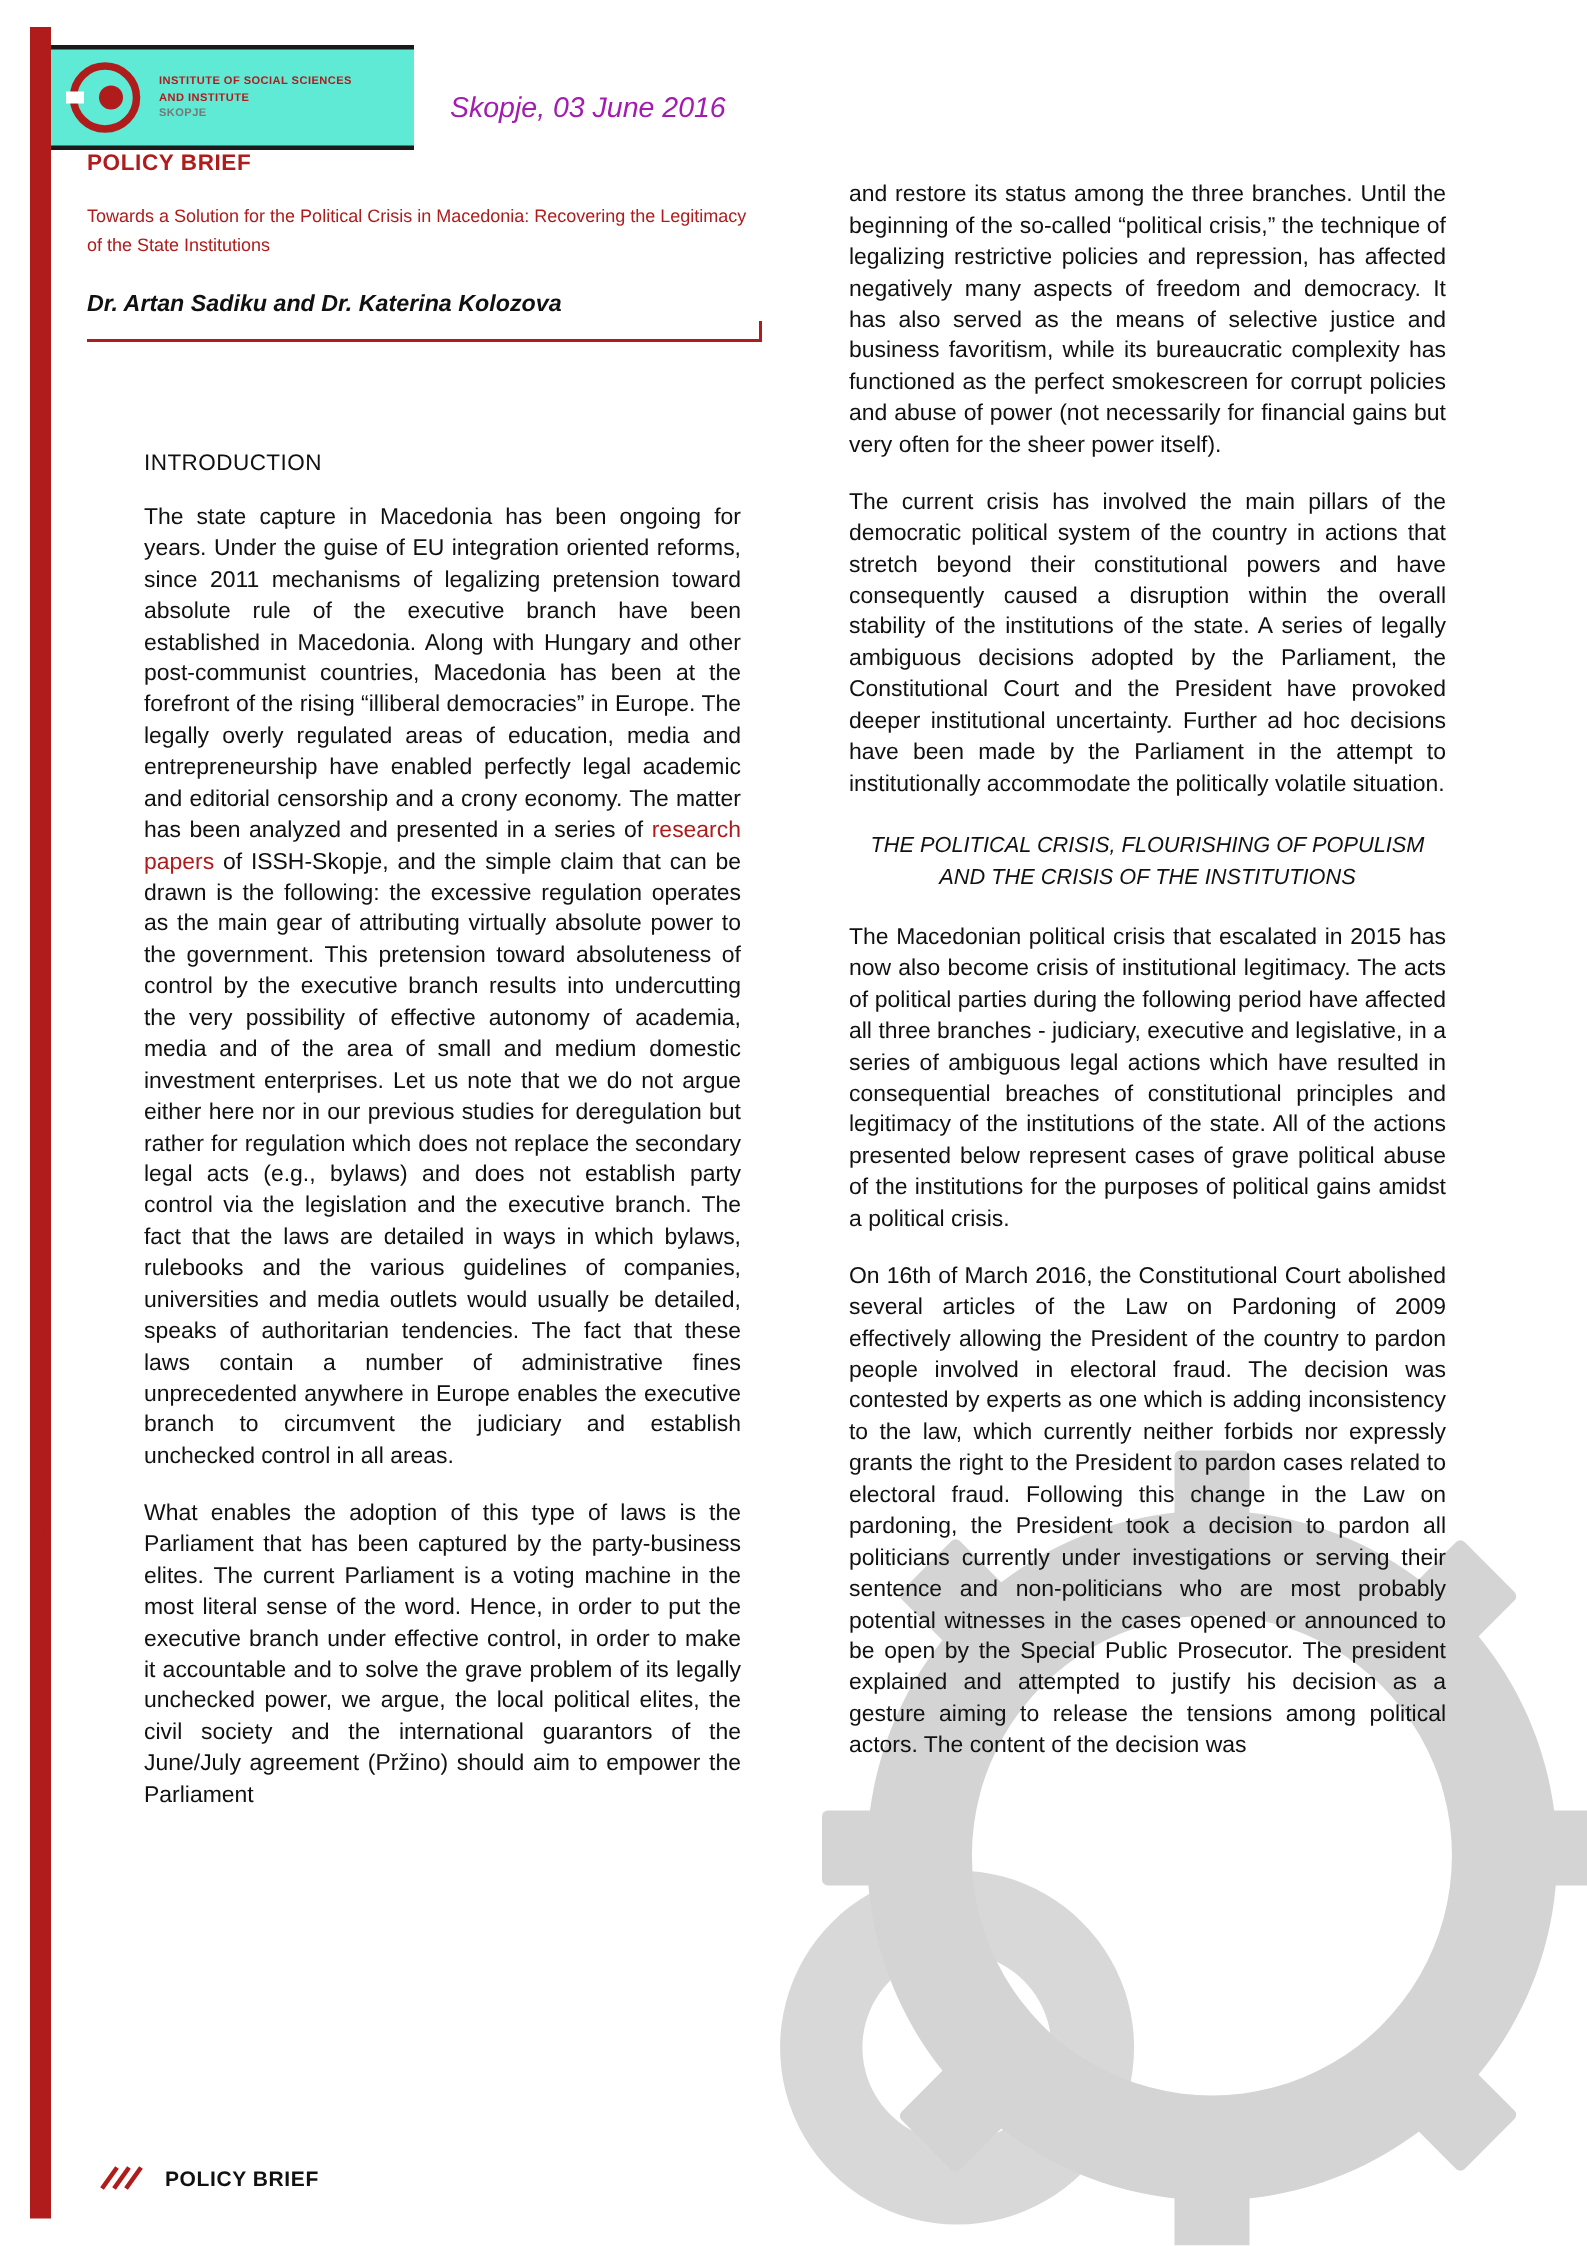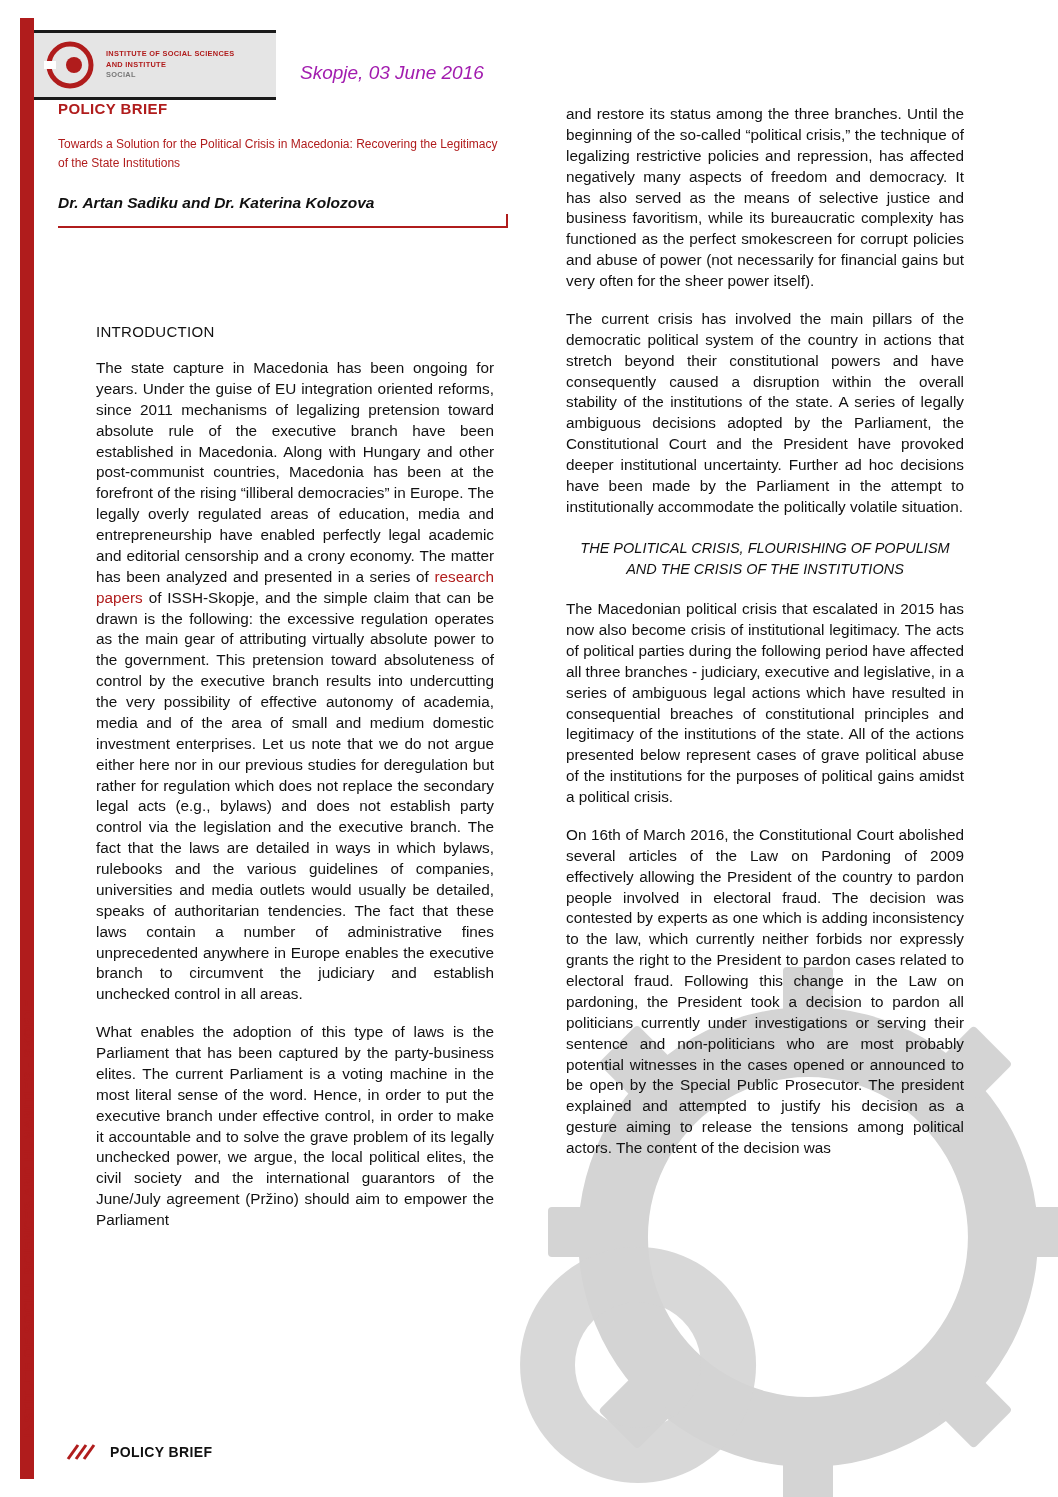--- a/index.html
+++ b/index.html
@@ -59,21 +59,21 @@
   
   .logo-box {
     position: absolute;
     left: 34px;
     top: 30px;
     width: 242px;
     height: 64px;
     border-top: 3px solid #1a1a1a;
     border-bottom: 3px solid #1a1a1a;
     z-index: 5;
-    background: #e5e5e5;
+    background: #5eead4;
     display: flex;
     align-items: center;
   }
   .logo-mark {
     width: 52px;
     height: 52px;
     margin-left: 10px;
     flex: none;
   }
   .logo-text {
@@ -155,37 +155,36 @@
   }
   .col-left { left: 96px; }
   .col-right { left: 566px; top: 104px; }
 
   .section-head {
     font-family: "Liberation Sans", sans-serif;
     font-size: 15px;
     letter-spacing: 0.3px;
     margin-bottom: 18px;
     color: #111;
-    margin-top: 23px;
   }
   .section-head-italic {
     font-family: "Liberation Sans", sans-serif;
     font-style: italic;
     font-size: 14.5px;
     line-height: 1.5;
     margin: 20px 0 18px 0;
     color: #111;
     text-align: center;
   }
   p.body {
     font-family: "Liberation Sans", sans-serif;
     font-size: 15.3px;
     line-height: 1.365;
     text-align: justify;
-    margin: 0 0 17px 0;
+    margin: 16px 0 17px 0;
     color: #111;
     hyphens: auto;
   }
   p.body:last-child { margin-bottom: 0; }
   .link-red { color: #b01c1c; }
 
   
   .footer {
     position: absolute;
     left: 64px;
@@ -239,21 +238,21 @@
 
   <div class="logo-box">
     <svg class="logo-mark" viewBox="0 0 52 52">
       <circle cx="26" cy="26" r="21" fill="none" stroke="#b01c1c" stroke-width="5"></circle>
       <circle cx="30" cy="26" r="8" fill="#b01c1c"></circle>
       <rect x="0" y="22" width="12" height="8" fill="#ffffff"></rect>
     </svg>
     <div class="logo-text">
       <div>INSTITUTE OF SOCIAL SCIENCES</div>
       <div>AND INSTITUTE</div>
-      <div class="l3">SOCIAL</div>
+      <div class="l3">SKOPJE</div>
     </div>
   </div>
 
   <div class="date-line">Skopje, 03 June 2016</div>
 
   <div class="title-block">
     <div class="policy-brief-label">POLICY BRIEF</div>
     <div class="doc-title">Towards a Solution for the Political Crisis in Macedonia: Recovering the Legitimacy of the State Institutions</div>
     <div class="authors">Dr. Artan Sadiku and Dr. Katerina Kolozova</div>
     <div class="title-rule"></div>

